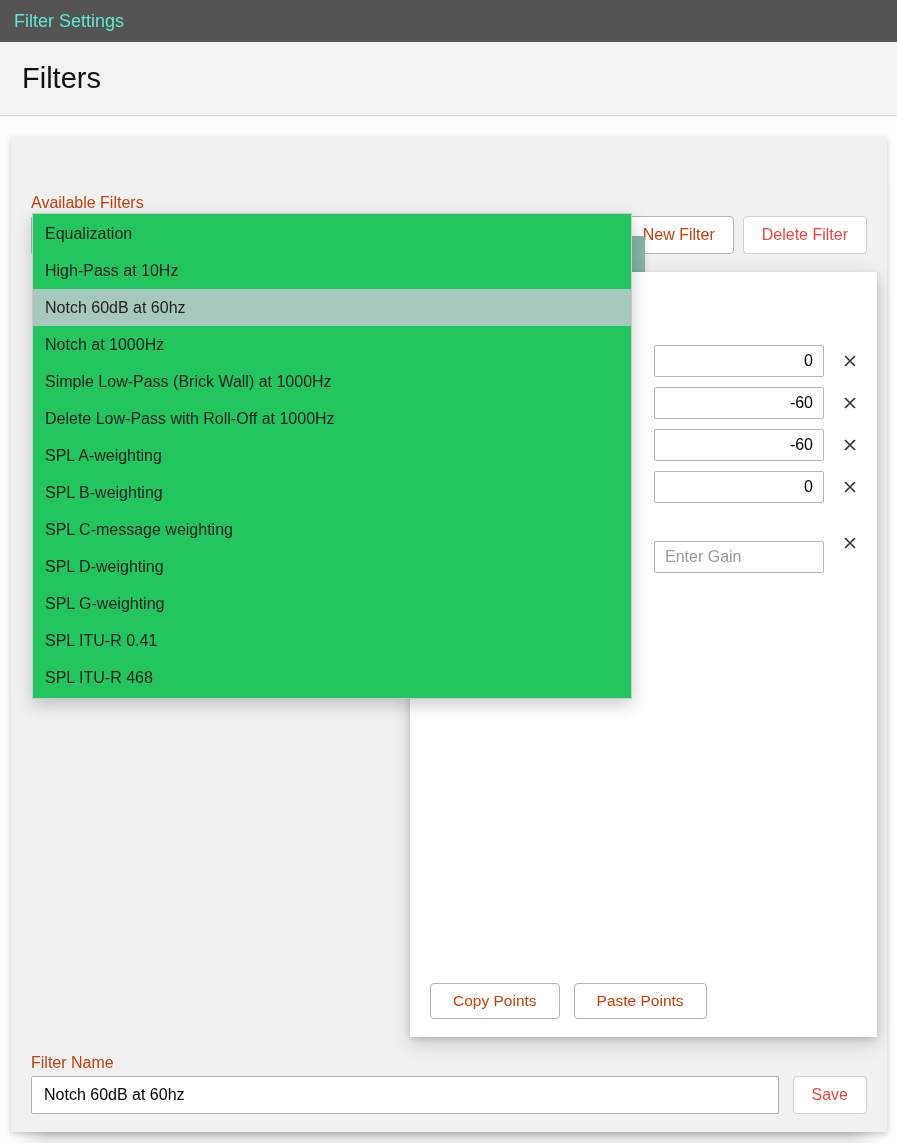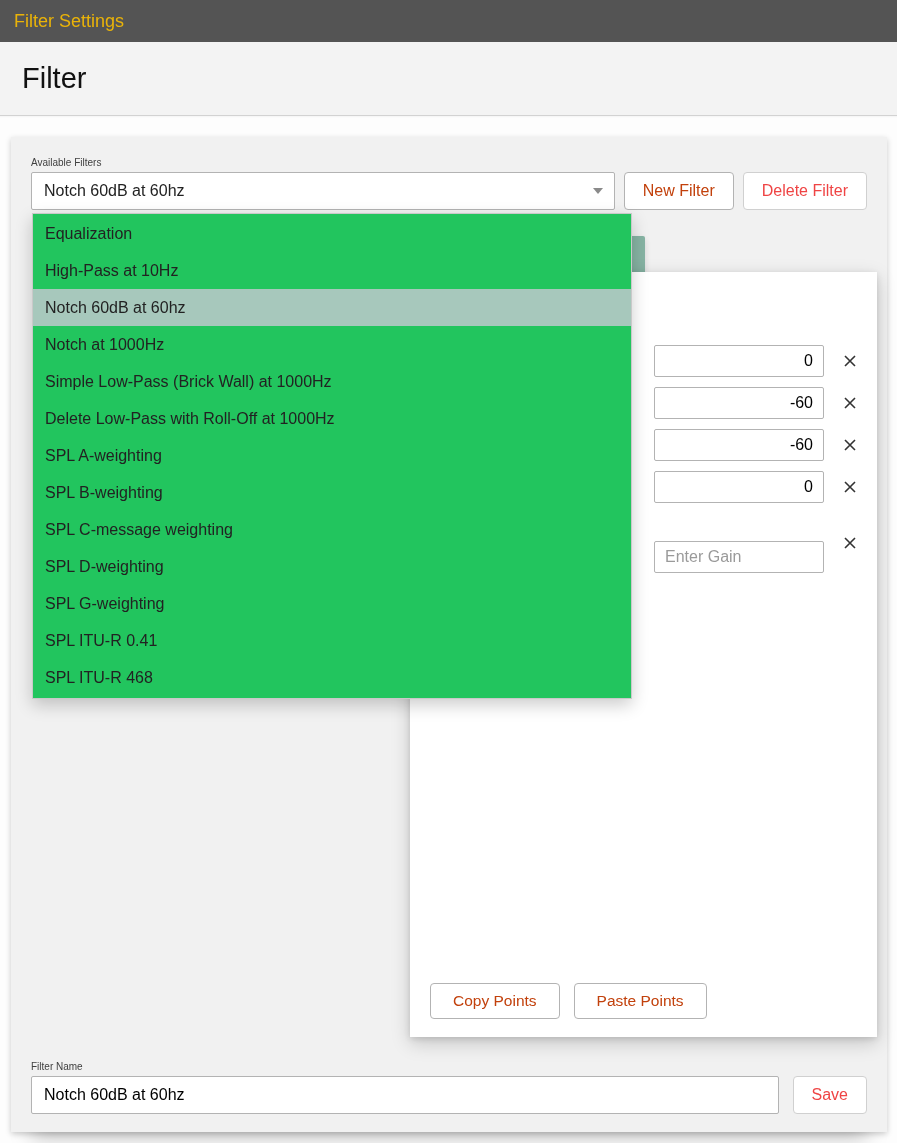--- a/index.html
+++ b/index.html
@@ -1,42 +1,42 @@
 <!DOCTYPE html>
 <html><head>
 <meta charset="utf-8">
 <style>
   * { box-sizing: border-box; }
   html, body { margin: 0; padding: 0; font-family: "Segoe UI", Arial, sans-serif; background: #fff; color: #222; }
 
   .window { width: 897px; height: 1143px; position: relative; background: #fdfdfd; }
 
   .titlebar {
-    background: #545454; color: #eab308; height: 42px; display: flex; align-items: center;
+    background: #545454; color: #5eead4; height: 42px; display: flex; align-items: center;
     font-size: 18px; padding-left: 14px; font-weight: 300;
   }
 
   .subheader {
     background: #f3f3f3; height: 74px; border-bottom: 1px solid #ddd; display: flex; align-items: center;
     font-size: 29px; font-weight: 300; padding-left: 22px; color: #111;
     position: relative;
   }
   .subheader::after {
     content:""; position:absolute; left:0; right:0; bottom:-3px; height:3px;
     background: linear-gradient(to bottom, rgba(0,0,0,0.06), rgba(0,0,0,0));
   }
 
   .content {
     position: absolute; left: 11px; right: 10px; top: 137px; bottom: 11px;
     background: #f1f1f1;
     box-shadow: 0 2px 6px rgba(0,0,0,0.2), 0 25px 20px -20px rgba(0,0,0,0.25);
     padding: 20px;
   }
 
-  .label { font-size: 10px; color: #404040; margin-bottom: 4px; }
+  .label { font-size: 16px; color: #c2410c; margin-bottom: 4px; margin-top: 37px; }
   .row-top { display: flex; gap: 9px; align-items: flex-end; }
   .combo-wrap { flex: 1 1 auto; display:flex; flex-direction:column; }
   .combo {
     height: 38px; background:#fff; border:1px solid #b3b3b3; border-radius:2px;
     display:flex; align-items:center; justify-content:space-between; padding:0 10px 0 12px;
     font-size:16px;
   }
   .caret-down { color:#888; }
   .btn {
     height: 38px; background:#fff; border:1px solid #b3b3b3; border-radius:4px;
@@ -96,21 +96,21 @@
 </head>
 <body>
 
 <div class="window">
 
   <div class="titlebar">
     <span>Filter Settings</span>
   </div>
 
   <div class="subheader">
-    <span>Filter</span>
+    <span>Filters</span>
   </div>
 
   <div class="content">
 
     <div class="row-top">
       <div class="combo-wrap">
         <div class="label">Available Filters</div>
         <div class="combo">
           <span>Notch 60dB at 60hz</span>
           <span class="caret-down">

